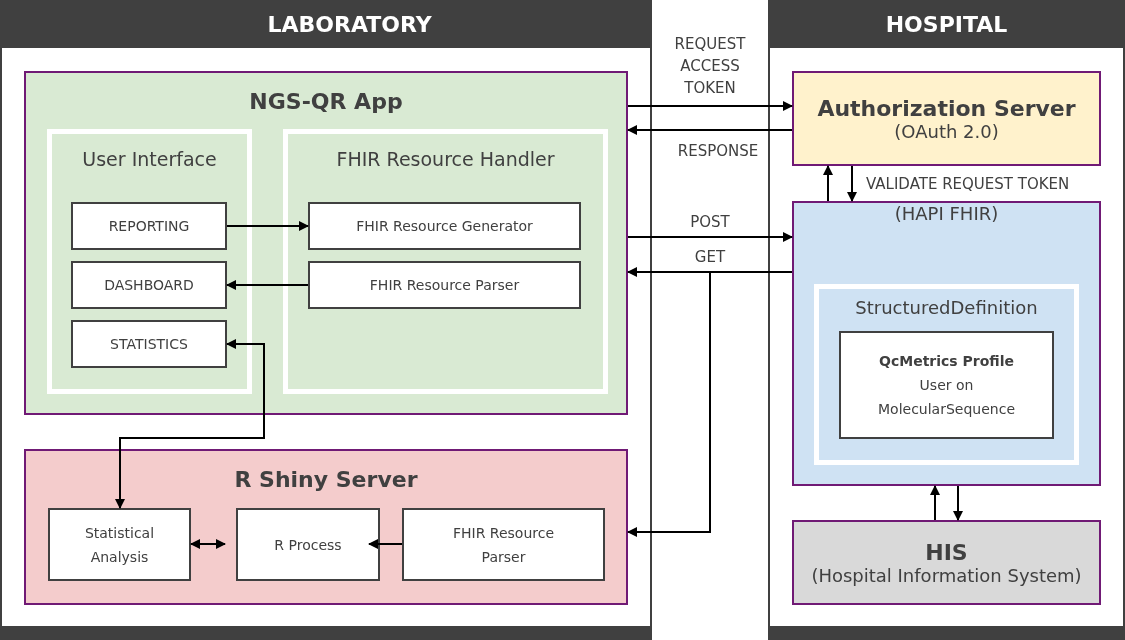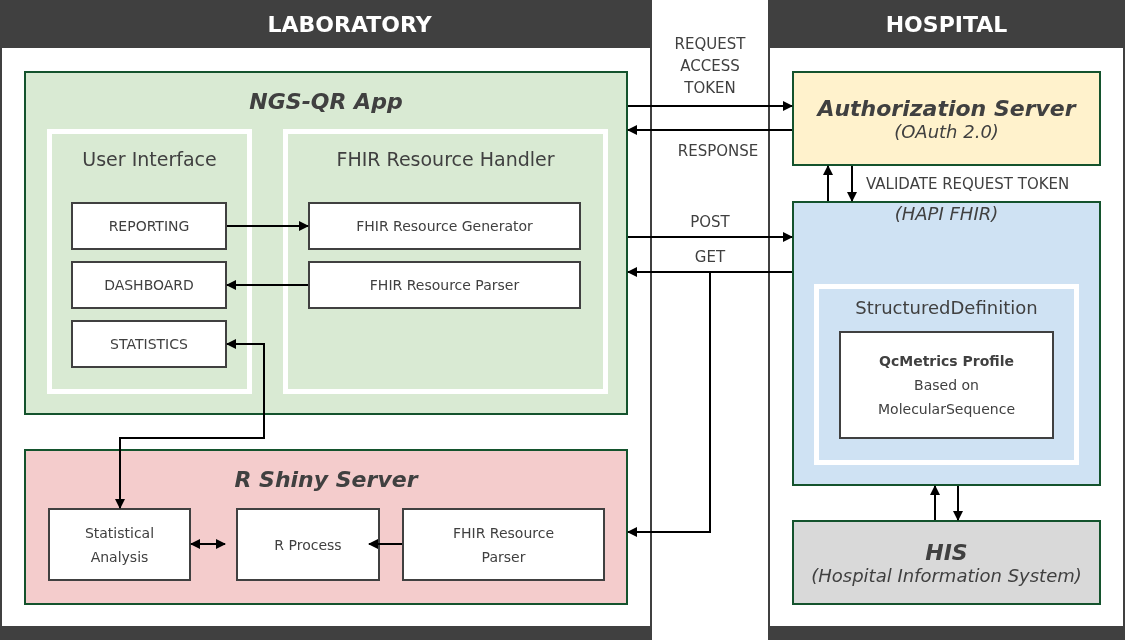--- a/index.html
+++ b/index.html
@@ -1,21 +1,21 @@
 <!DOCTYPE html>
 <html><head>
 <meta charset="utf-8">
 <style>
   html, body { margin:0; padding:0; }
   body { width:1125px; height:640px; position:relative; background:#ffffff; overflow:hidden;
          font-family:"DejaVu Sans", "Liberation Sans", sans-serif; color:#404040; }
   .abs { position:absolute; box-sizing:border-box; }
   .panel { border:2px solid #404040; background:#fff; }
   .hdr { background:#404040; color:#fff; font-weight:bold; font-size:22px; display:flex; align-items:center; justify-content:center; }
-  .box { border:2px solid #14532d; display:flex; flex-direction:column; align-items:center;font-style:italic; }
+  .box { border:2px solid #701a75; display:flex; flex-direction:column; align-items:center; }
   .leaf { background:#fff; border:2px solid #404040; display:flex; align-items:center; justify-content:center; text-align:center; font-size:14px; line-height:24px; }
   .title { font-weight:bold; font-size:22px; }
   .sub { font-size:18px; }
   .inner { border:5px solid #fff; }
   .lbl { font-size:15px; text-align:center; line-height:22px; color:#404040; }
   svg.wires { position:absolute; left:0; top:0; pointer-events:none; }
 </style>
 </head>
 <body>
 
@@ -59,21 +59,21 @@
 </div>
 
 <div class="abs box" style="left:792px;top:201px;width:309px;height:285px;background:#cfe2f3;">
   <div class="sub">(HAPI FHIR)</div>
 </div>
 <div class="abs inner" style="left:814px;top:284px;width:265px;height:181px;display:flex;justify-content:center;">
   <div class="sub" style="margin-top:8px;">StructuredDefinition</div>
 </div>
 <div class="abs leaf" style="left:839px;top:331px;width:215px;height:108px;flex-direction:column;">
   <div style="font-weight:bold;">QcMetrics Profile</div>
-  <div>Based on</div>
+  <div>User on</div>
   <div>MolecularSequence</div>
 </div>
 
 <div class="abs box" style="left:792px;top:520px;width:309px;height:85px;background:#d9d9d9;justify-content:center;">
   <div class="title">HIS</div>
   <div class="sub">(Hospital Information System)</div>
 </div>
 
 <div class="abs lbl" style="left:652px;top:33px;width:116px;">
   <div>REQUEST</div>

